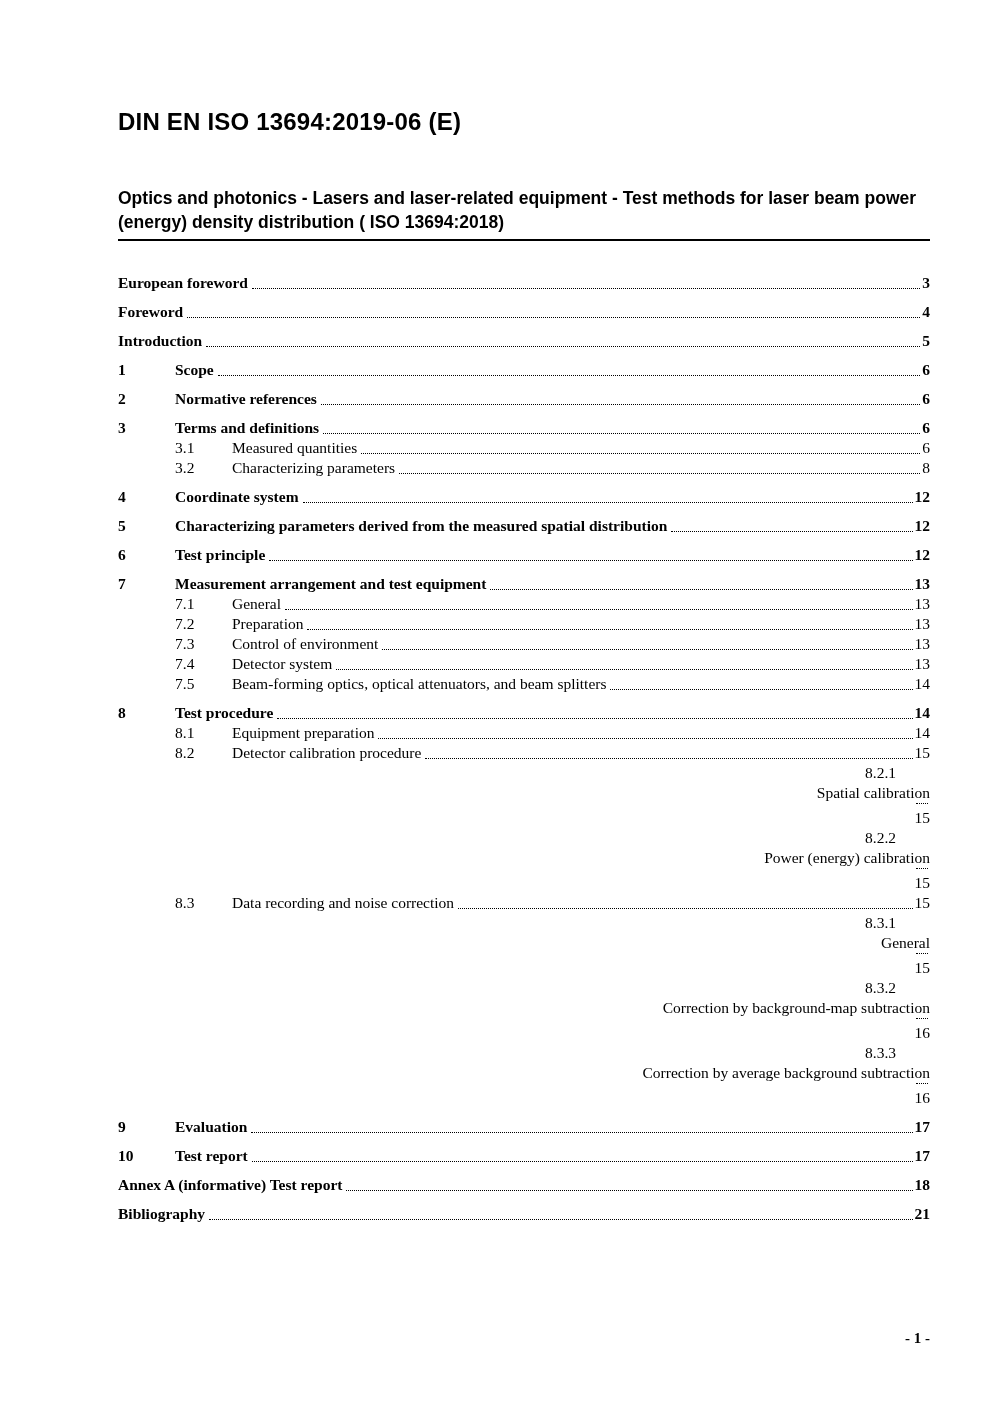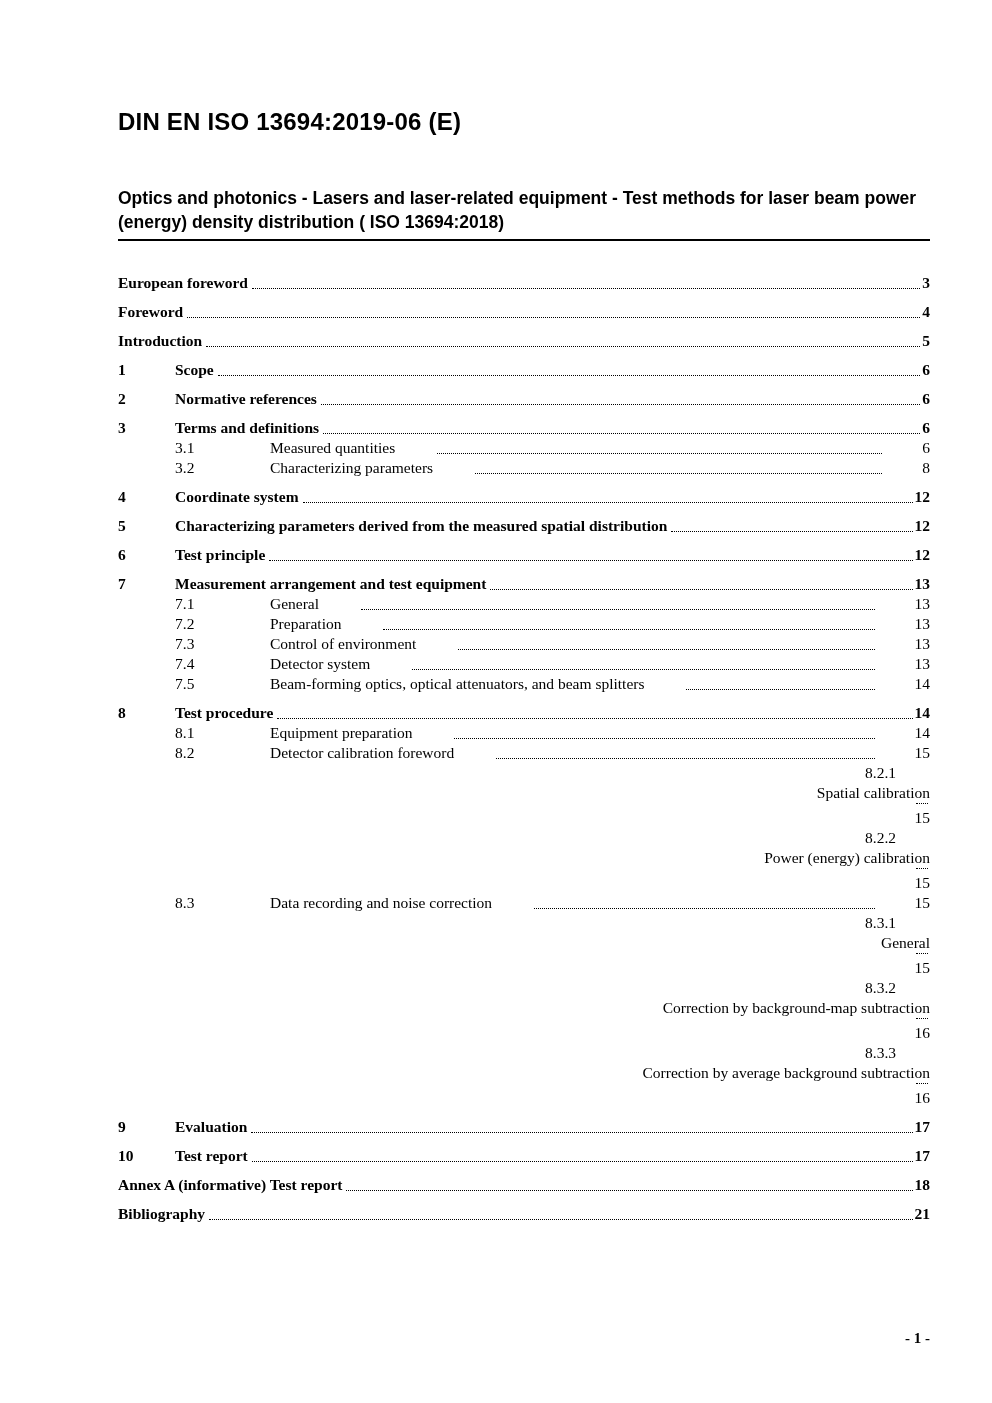--- a/index.html
+++ b/index.html
@@ -52,21 +52,21 @@
     font-size: 15.5px;
   }
   .toc-row {
     display: flex;
     align-items: flex-end;
     line-height: 20px;
   }
   .toc-row.lvl0 { font-weight: bold; margin-top: 9px; }
   .toc-row.lvl1, .toc-row.lvl2 { font-weight: normal; margin-top: 0; }
   .num { flex: none; width: 57px; }
-  .toc-row.lvl1 { padding-left: 57px; gap: 38px; }
+  .toc-row.lvl1 { padding-left: 57px; }
   .toc-row.lvl2 { padding-left: 114px; flex-direction: column; }
   .toc-row.lvl2 .num { width: 65px; }
   .lbl { flex: none; white-space: nowrap; }
   .leader {
     flex: 1 1 auto;
     min-width: 12px;
     border-bottom: 1px dotted #000;
     margin: 0 2px 4px 4px;
   }
   .pg { flex: none; }
@@ -217,21 +217,21 @@
 
     <div class="toc-row lvl1">
       <span class="num">8.1</span>
       <span class="lbl">Equipment preparation</span>
       <span class="leader"></span>
       <span class="pg">14</span>
     </div>
 
     <div class="toc-row lvl1">
       <span class="num">8.2</span>
-      <span class="lbl">Detector calibration foreword</span>
+      <span class="lbl">Detector calibration procedure</span>
       <span class="leader"></span>
       <span class="pg">15</span>
     </div>
 
     <div class="toc-row lvl2">
       <span class="num">8.2.1</span>
       <span class="lbl">Spatial calibration</span>
       <span class="leader"></span>
       <span class="pg">15</span>
     </div>

